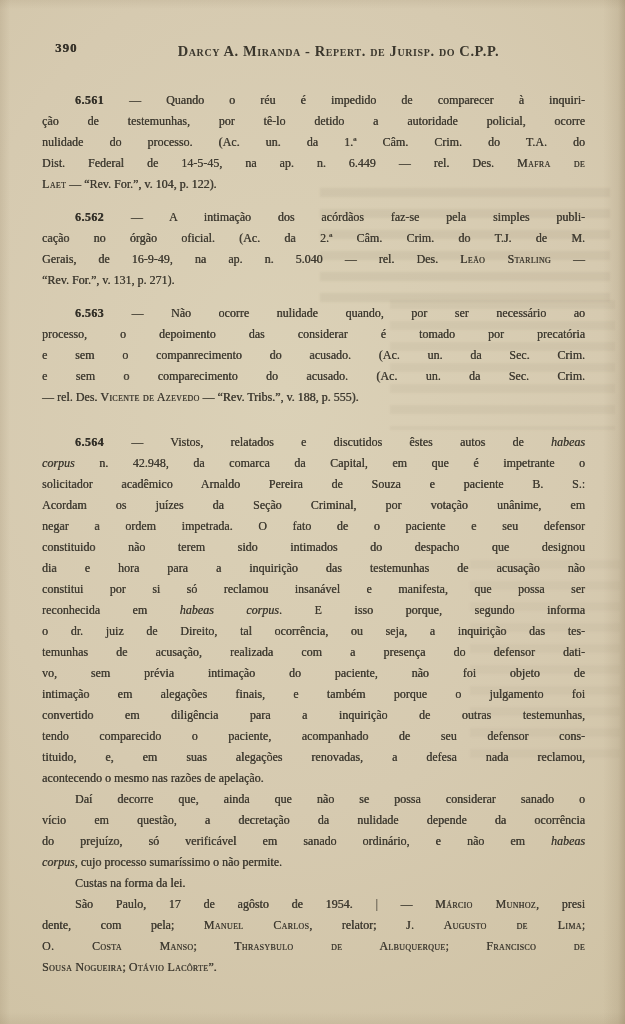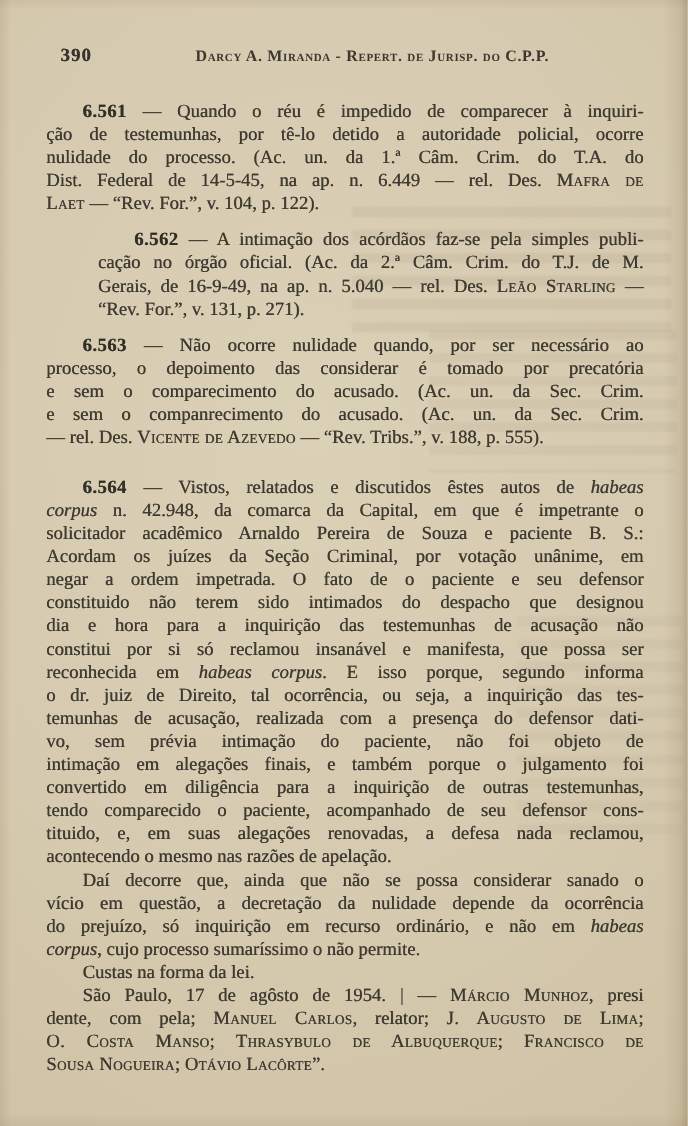--- a/index.html
+++ b/index.html
@@ -29,40 +29,40 @@
       rgba(108,92,66,0) 9px, rgba(108,92,66,0) 21px);
     filter: blur(1px);
     pointer-events: none;
   }
   .bleed.b1 { left: 320px; top: 188px; width: 290px; height: 118px; }
   .bleed.b2 { left: 390px; top: 300px; width: 225px; height: 130px; opacity:.8; }
   .bleed.b3 { left: 470px; top: 560px; width: 150px; height: 210px; opacity:.6; }
 
   .page-number {
     position: absolute; top: 40px; left: 55px;
-    font-size: 17px; font-weight: 700; letter-spacing: 1px;
+    font-size: 13px; font-weight: 700; letter-spacing: 1px;
     color: #38342b;
     text-shadow: 0.3px 0 0 currentColor;
   }
   .running-head {
     position: absolute; top: 43px; left: 0; width: 100%;
     padding-left: 52px; box-sizing: border-box;
     text-align: center;
     font-variant: small-caps;
     font-weight: 700;
     font-size: 14.5px; letter-spacing: 0.6px;
     color: #3b372d;
   }
 
   .page-body {
     position: absolute; top: 90px; left: 42px; width: 543px;
   }
   .para { margin: 0; }
   .line {
-    font-size: 17px; line-height: 21px;
+    font-size: 12px; line-height: 21px;
     text-align: justify; text-align-last: justify;
     white-space: normal;
     color: #3e3a30;
     text-shadow: 0.35px 0 0 rgba(62,58,48,.85);
     font-family: Liberation Serif, serif;
   }
   .line.indent { text-indent: 33px; }
   .line.end { text-align-last: left; }
   .seg-n { }
   .seg-b { font-weight: 700; color: #322f27; letter-spacing: .4px; }
@@ -83,31 +83,31 @@
   <div class="running-head">Darcy A. Miranda - Repert. de Jurisp. do C.P.P.</div>
 
   <div class="page-body">
       <div class="para" style="margin-bottom: 12px;">
         <div class="line indent"><span class="seg-b">6.561</span><span class="seg-n"> — Quando o réu é impedido de comparecer à inquiri-</span></div>
         <div class="line"><span class="seg-n">ção de testemunhas, por tê-lo detido a autoridade policial, ocorre</span></div>
         <div class="line"><span class="seg-n">nulidade do processo. (Ac. un. da 1.ª Câm. Crim. do T.A. do</span></div>
         <div class="line"><span class="seg-n">Dist. Federal de 14-5-45, na ap. n. 6.449 — rel. Des. </span><span class="seg-sc">Mafra de</span></div>
         <div class="line end"><span class="seg-sc">Laet</span><span class="seg-n"> — “Rev. For.”, v. 104, p. 122).</span></div>
       </div>
-      <div class="para" style="margin-bottom: 12px; margin-left: 47px;">
+      <div class="para" style="margin-bottom: 12px;">
         <div class="line indent"><span class="seg-b">6.562</span><span class="seg-n"> — A intimação dos acórdãos faz-se pela simples publi-</span></div>
         <div class="line"><span class="seg-n">cação no órgão oficial. (Ac. da 2.ª Câm. Crim. do T.J. de M.</span></div>
         <div class="line"><span class="seg-n">Gerais, de 16-9-49, na ap. n. 5.040 — rel. Des. </span><span class="seg-sc">Leão Starling</span><span class="seg-n"> —</span></div>
         <div class="line end"><span class="seg-n">“Rev. For.”, v. 131, p. 271).</span></div>
       </div>
       <div class="para" style="margin-bottom: 24px;">
         <div class="line indent"><span class="seg-b">6.563</span><span class="seg-n"> — Não ocorre nulidade quando, por ser necessário ao</span></div>
         <div class="line"><span class="seg-n">processo, o depoimento das considerar é tomado por precatória</span></div>
+        <div class="line"><span class="seg-n">e sem o companrecimento do acusado. (Ac. un. da Sec. Crim.</span></div>
         <div class="line"><span class="seg-n">e sem o comparecimento do acusado. (Ac. un. da Sec. Crim.</span></div>
-        <div class="line"><span class="seg-n">e sem o companrecimento do acusado. (Ac. un. da Sec. Crim.</span></div>
         <div class="line end"><span class="seg-n">— rel. Des. </span><span class="seg-sc">Vicente de Azevedo</span><span class="seg-n"> — “Rev. Tribs.”, v. 188, p. 555).</span></div>
       </div>
       <div class="para" style="margin-bottom: 0px;">
         <div class="line indent"><span class="seg-b">6.564</span><span class="seg-n"> — Vistos, relatados e discutidos êstes autos de </span><span class="seg-i">habeas</span></div>
         <div class="line"><span class="seg-i">corpus</span><span class="seg-n"> n. 42.948, da comarca da Capital, em que é impetrante o</span></div>
         <div class="line"><span class="seg-n">solicitador acadêmico Arnaldo Pereira de Souza e paciente B. S.:</span></div>
         <div class="line"><span class="seg-n">Acordam os juízes da Seção Criminal, por votação unânime, em</span></div>
         <div class="line"><span class="seg-n">negar a ordem impetrada. O fato de o paciente e seu defensor</span></div>
         <div class="line"><span class="seg-n">constituido não terem sido intimados do despacho que designou</span></div>
         <div class="line"><span class="seg-n">dia e hora para a inquirição das testemunhas de acusação não</span></div>
@@ -118,21 +118,21 @@
         <div class="line"><span class="seg-n">vo, sem prévia intimação do paciente, não foi objeto de</span></div>
         <div class="line"><span class="seg-n">intimação em alegações finais, e também porque o julgamento foi</span></div>
         <div class="line"><span class="seg-n">convertido em diligência para a inquirição de outras testemunhas,</span></div>
         <div class="line"><span class="seg-n">tendo comparecido o paciente, acompanhado de seu defensor cons-</span></div>
         <div class="line"><span class="seg-n">tituido, e, em suas alegações renovadas, a defesa nada reclamou,</span></div>
         <div class="line end"><span class="seg-n">acontecendo o mesmo nas razões de apelação.</span></div>
       </div>
       <div class="para" style="margin-bottom: 0px;">
         <div class="line indent"><span class="seg-n">Daí decorre que, ainda que não se possa considerar sanado o</span></div>
         <div class="line"><span class="seg-n">vício em questão, a decretação da nulidade depende da ocorrência</span></div>
-        <div class="line"><span class="seg-n">do prejuízo, só inquirição em recurso ordinário, e não em </span><span class="seg-i">habeas</span></div>
+        <div class="line"><span class="seg-n">do prejuízo, só verificável em sanado ordinário, e não em </span><span class="seg-i">habeas</span></div>
         <div class="line end"><span class="seg-i">corpus</span><span class="seg-n">, cujo processo sumaríssimo o não permite.</span></div>
       </div>
       <div class="para" style="margin-bottom: 0px;">
         <div class="line indent end"><span class="seg-n">Custas na forma da lei.</span></div>
       </div>
       <div class="para" style="margin-bottom: 0px;">
         <div class="line indent"><span class="seg-n">São Paulo, 17 de agôsto de 1954. </span><span class="seg-mark">|</span><span class="seg-n"> — </span><span class="seg-sc">Márcio Munhoz</span><span class="seg-n">, presi</span></div>
         <div class="line"><span class="seg-n">dente, com pela; </span><span class="seg-sc">Manuel Carlos</span><span class="seg-n">, relator; </span><span class="seg-sc">J. Augusto de Lima</span><span class="seg-n">;</span></div>
         <div class="line"><span class="seg-sc">O. Costa Manso</span><span class="seg-n">; </span><span class="seg-sc">Thrasybulo de Albuquerque</span><span class="seg-n">; </span><span class="seg-sc">Francisco de</span></div>
         <div class="line end"><span class="seg-sc">Sousa Nogueira</span><span class="seg-n">; </span><span class="seg-sc">Otávio Lacôrte</span><span class="seg-n">”.</span></div>

